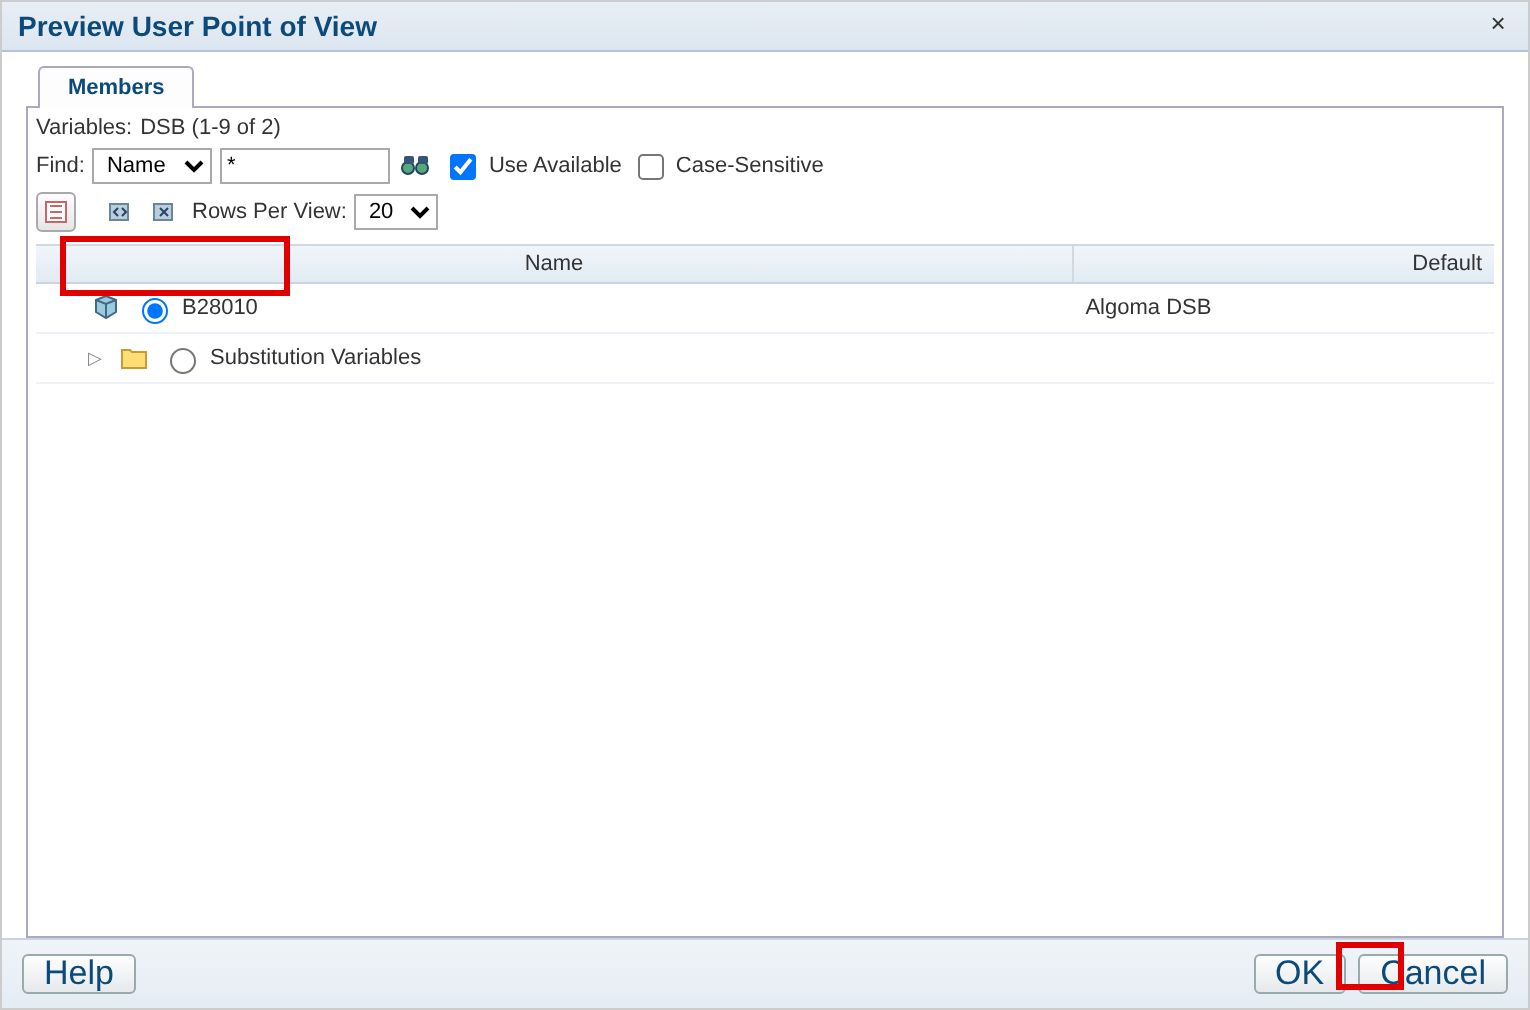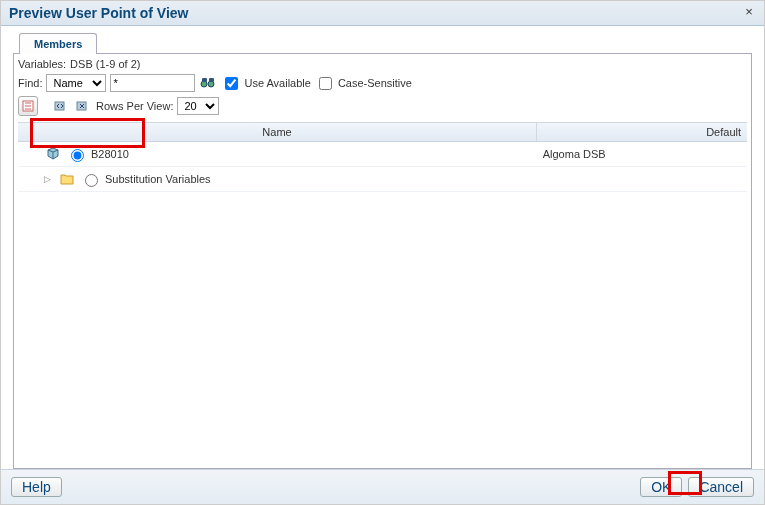--- a/index.html
+++ b/index.html
@@ -156,21 +156,21 @@
     padding: 7px 10px;
     display: flex;
     align-items: center;
     justify-content: space-between;
   }
   .btn {
     border: 1px solid #9aa;
     background: linear-gradient(#fdfdfd,#e6e9ec);
     border-radius: 3px;
     padding: 2px 10px;
-    font-size: 14px;
+    font-size: 17px;
     color: #0b4a7a;
     cursor: pointer;
     height: 20px;
     line-height: 14px;
   }
   .btn.cancel { color: #0b4a7a; text-align: center; }
   .btn.ok { }
   .root { position: relative; width:765px; height:505px; }
 </style>
 </head>

